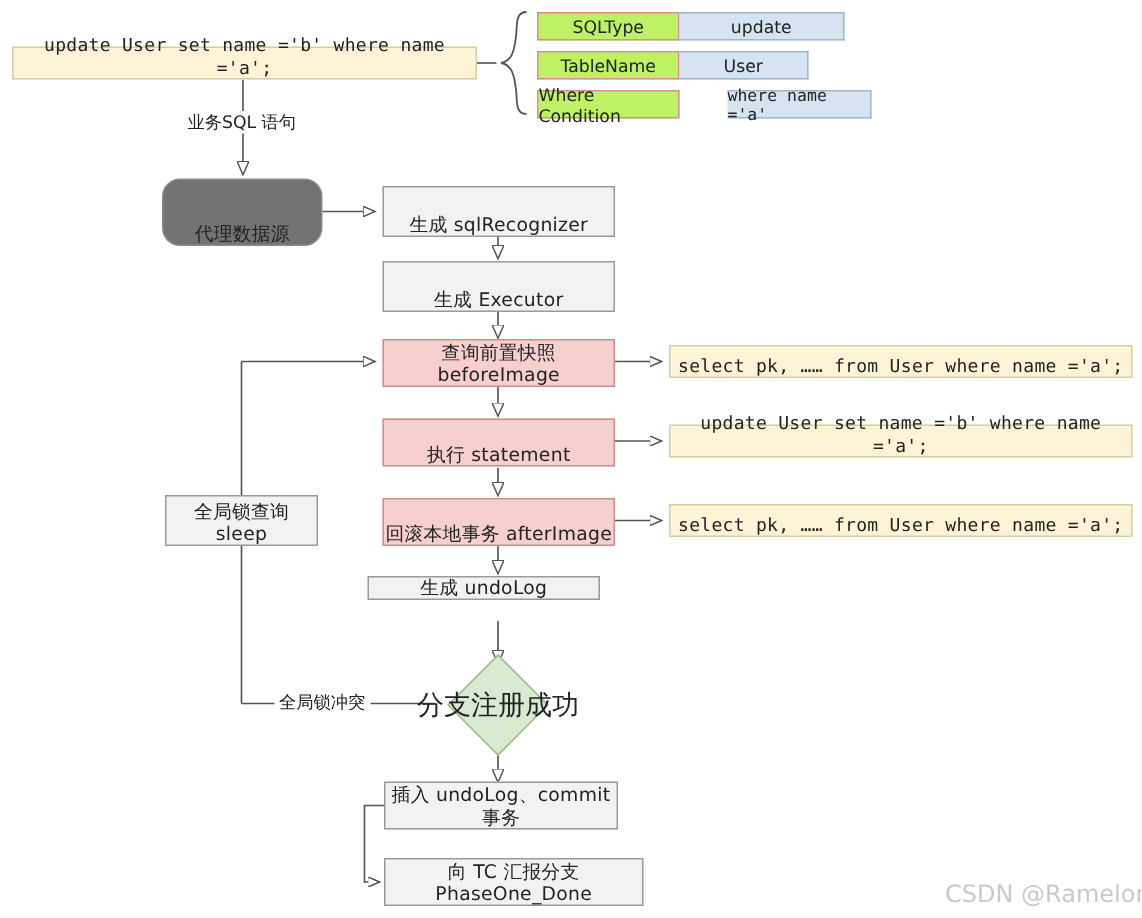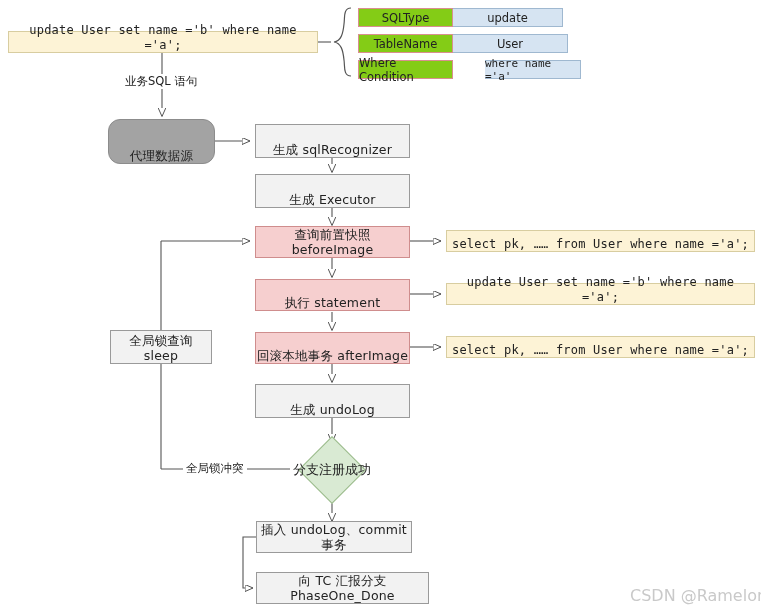--- a/index.html
+++ b/index.html
@@ -23,38 +23,38 @@
     text-align:center;
     font-size:12.5px;
     line-height:1.2;
     border:1px solid #8c8c8c;
     color:#222;
     letter-spacing:0.2px;
   }
   .n-gray{background:#f2f2f2;border-color:#9a9a9a;}
   .n-pink{background:#f6cfcf;border-color:#cf8d8d;}
   .n-yellow{background:#fdf3d6;border-color:#d8cda0;}
-  .n-rounded{border-radius:12px;background:#a3a3a3;}
+  .n-rounded{border-radius:12px;background:#737373;}
   .n-green{
     background:#d9ead3;border:1px solid #9bbb8c;
     transform:rotate(45deg);
   }
   .diamond-wrap{position:absolute;}
   .diamond-label{
     position:absolute;left:0;top:0;width:100%;height:100%;
     display:flex;align-items:center;justify-content:center;
-    font-size:13px;color:#222;white-space:nowrap;
+    font-size:18px;color:#222;white-space:nowrap;
   }
   .sqlmono{font-family:"DejaVu Sans Mono","Liberation Mono",monospace;font-size:12px;}
 
   .tbl{position:absolute;}
   .tbl-row{position:absolute;display:flex;height:19px;}
   .tbl-key{
     box-sizing:border-box;
-    background:#84cc16;border:1px solid #d98f8f;
+    background:#bef264;border:1px solid #d98f8f;
     display:flex;align-items:center;justify-content:center;
     font-size:11.5px;color:#222;
   }
   .tbl-val{
     box-sizing:border-box;
     background:#d6e4f2;border:1px solid #9fb8d0;border-left:none;
     display:flex;align-items:center;justify-content:center;
     font-size:11.5px;color:#222;
   }
   .edge-label{
@@ -136,21 +136,21 @@
 
   <div class="tbl" style="left:358px;top:5px;width:206px;height:76px;">
 
     <div class="tbl-row" style="left:0;top:3px;">
       <div class="tbl-key" style="width:95px;">SQLType</div>
       <div class="tbl-val" style="width:110px;">update</div>
     </div>
 
     <div class="tbl-row" style="left:0;top:29px;">
       <div class="tbl-key" style="width:95px;">TableName</div>
-      <div class="tbl-val" style="width:115px;">User</div>
+      <div class="tbl-val" style="width:86px;">User</div>
     </div>
 
     <div class="tbl-row" style="left:0;top:55px;">
       <div class="tbl-key" style="width:95px;">Where Condition</div>
       <div class="tbl-val sqlmono" style="width:96px;font-size:11px;margin-left:32px;">where name ='a'</div>
     </div>
   </div>
 
   <div class="node n-rounded" style="left:108px;top:119px;width:107px;height:45px;">
     <span>代理数据源</span>
@@ -169,21 +169,21 @@
   </div>
 
   <div class="node n-pink" style="left:255px;top:279px;width:155px;height:32px;">
     <span>执行 statement</span>
   </div>
 
   <div class="node n-pink" style="left:255px;top:332px;width:155px;height:32px;">
     <span>回滚本地事务 afterImage</span>
   </div>
 
-  <div class="node n-gray" style="left:255px;top:384px;width:155px;height:34px;">
+  <div class="node n-gray" style="left:245px;top:384px;width:155px;height:16px;">
     <span>生成 undoLog</span>
   </div>
 
   <div class="diamond-wrap" style="left:291px;top:444px;width:82px;height:52px;">
     <div style="position:absolute;left:17px;top:2px;width:48px;height:48px;">
       <div class="n-green" style="width:48px;height:48px;box-sizing:border-box;"></div>
     </div>
     <div class="diamond-label">分支注册成功</div>
   </div>
 

